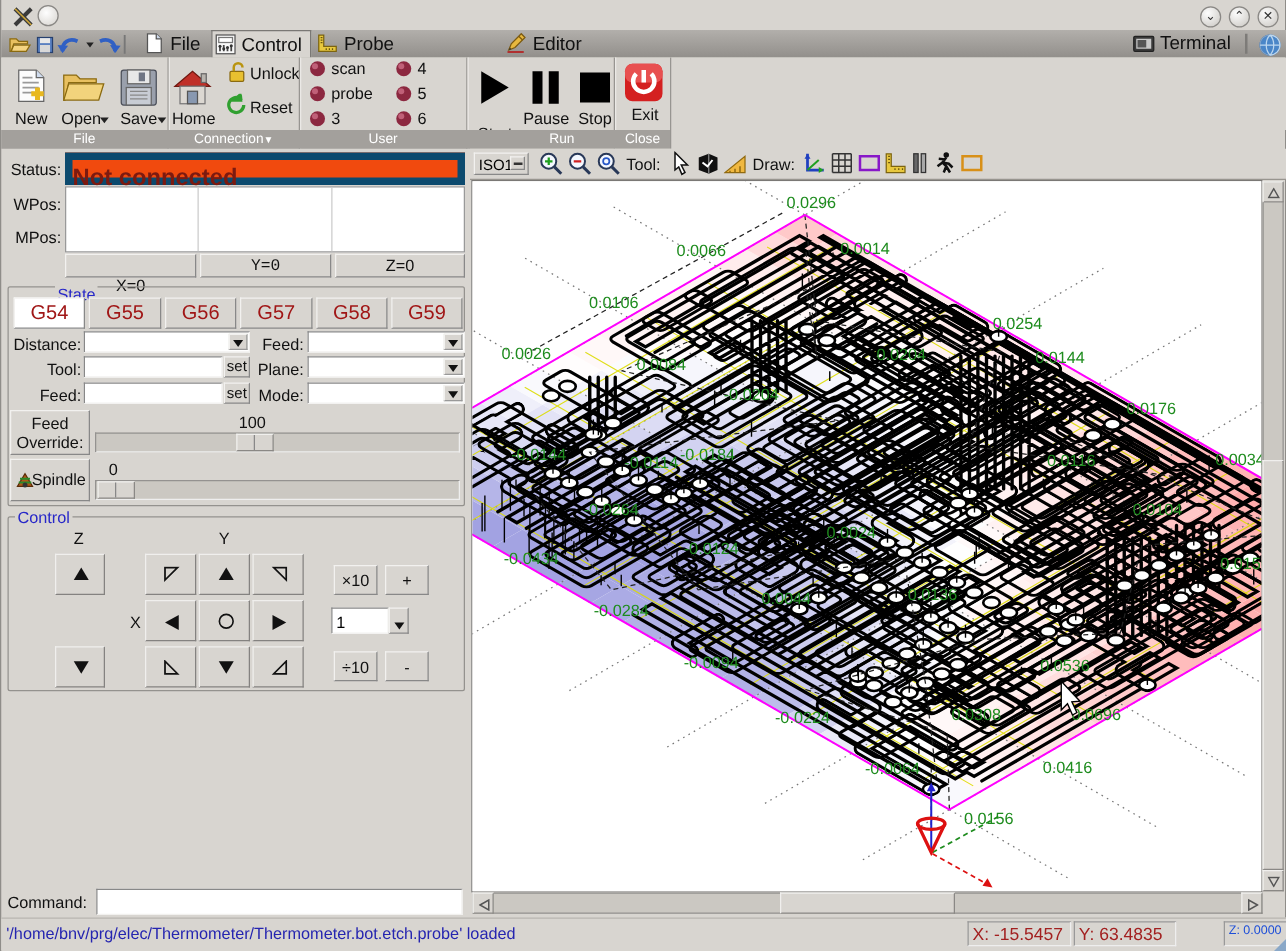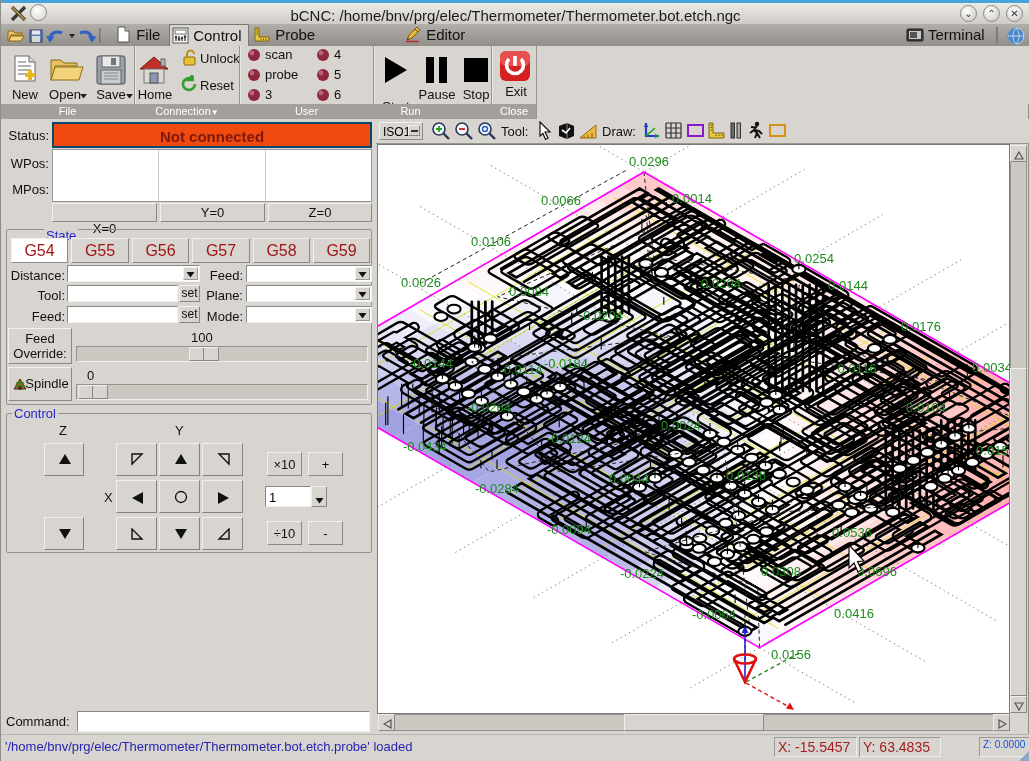--- a/index.html
+++ b/index.html
@@ -32,23 +32,20 @@
 .gtitle{font-size:13px;color:#2727c8;background:#d8d5d0;padding:0 2px;}
 .trough{background:#cbc8c2;border:1px solid #949290;border-bottom-color:#eee;border-right-color:#eee;}
 .thumb{background:#d8d5d0;border:1px solid #8a8885;border-top-color:#f0efed;border-left-color:#f0efed;}
 .jog{background:#d8d5d0;border:1px solid #848280;border-top-color:#f0efed;border-left-color:#f0efed;}
 .scroll-trough{background:#cbc8c2;border:1px solid #949290;}
 .g5x{font-size:16px;color:#a01616;text-align:center;background:#d8d5d0;border:1px solid #888;border-top-color:#f2f1ef;border-left-color:#f2f1ef;padding-top:3px;}
 </style></head>
 <body>
 <div id="win">
 
-<div id="title" class="abs">
-  <div class="txt abs">bCNC: /home/bnv/prg/elec/Thermometer/Thermometer.bot.etch.ngc</div>
-</div>
 <svg class="abs" style="left:8px;top:5px" width="20" height="18" viewBox="0 0 20 18">
       <path d="M3 2 L16 15 M16 2 L3 15" stroke="#3a3a3a" stroke-width="3.2"></path>
       <path d="M3 2 L16 15" stroke="#caa43a" stroke-width="1.4"></path>
     </svg>
 <div class="winbtn abs" style="left:29px;top:4px;background:radial-gradient(circle at 40% 35%,#fefefe,#d6d3ce);"> </div>
 <div class="winbtn abs" style="left:959px;">⌄</div>
 <div class="winbtn abs" style="left:982px;">⌃</div>
 <div class="winbtn abs" style="left:1005px;">✕</div>
 
 <div id="menubar" class="abs"></div>
@@ -225,33 +222,33 @@
     <div class="tsep2 abs" style="left:239px;"></div>
 <div class="tsep abs" style="left:372px;"></div>
     <div class="tsep2 abs" style="left:373px;"></div>
 <div class="tsep abs" style="left:490px;"></div>
     <div class="tsep2 abs" style="left:491px;"></div>
 <div class="tsep abs" style="left:535px;"></div>
 <div id="band" class="abs">
   <div class="bandlbl abs" style="left:0;width:133px;">File</div>
   <div class="bandlbl abs" style="left:134px;width:104px;">Connection<span style="font-size:8px;">▼</span></div>
   <div class="bandlbl abs" style="left:239px;width:133px;">User</div>
-  <div class="bandlbl abs" style="left:351px;width:117px;">Run</div>
+  <div class="bandlbl abs" style="left:390px;width:117px;">Run</div>
   <div class="bandlbl abs" style="left:491px;width:44px;">Close</div>
 </div>
 
 <div class="rlbl abs" style="left:2px;top:128px;width:46px;">Status:</div>
-<div class="abs" style="left:51px;top:122px;width:320px;height:26px;background:#f14a0e;border:2px solid #0c4a6e;color:#7c1a10;font-weight:bold;font-size:15px;text-align:center;padding-top:4px;">Not connected</div>
+<div class="abs" style="left:51px;top:122px;width:320px;height:26px;background:#f14a0e;border:6px solid #0c4a6e;color:#7c1a10;font-weight:bold;font-size:19px;text-align:left;padding-top:4px;">Not connected</div>
 <div class="rlbl abs" style="left:2px;top:156px;width:46px;">WPos:</div>
 <div class="rlbl abs" style="left:2px;top:182px;width:46px;">MPos:</div>
 <div class="abs" style="left:51px;top:149px;width:320px;height:53px;background:#fff;border:1px solid #999;"></div>
 <div class="abs" style="left:157px;top:150px;width:1px;height:51px;background:#ccc;"></div>
 <div class="abs" style="left:264px;top:150px;width:1px;height:51px;background:#ccc;"></div>
 <div class="btn abs" style="left:51px;top:203px;width:105px;height:19px;padding-top:17px;">X=0</div>
-<div class="btn abs" style="left:159px;top:203px;width:105px;height:19px;padding-top:1px;">Y=0</div>
+<div class="btn abs" style="left:159px;top:203px;width:105px;height:19px;padding-top:1px;font-family:Liberation Mono, monospace;">Y=0</div>
 <div class="btn abs" style="left:267px;top:203px;width:104px;height:19px;padding-top:1px;">Z=0</div>
 
 <div class="group abs" style="left:5px;top:229px;width:366px;height:176px;"></div>
 <div class="gtitle abs" style="left:11px;top:228px;margin-left:32px;">State</div>
 <div class="g5x abs" style="left:10px;top:238px;width:57px;height:25px;background:#fff;">G54</div>
 <div class="g5x abs" style="left:70px;top:238px;width:58px;height:25px;">G55</div>
 <div class="g5x abs" style="left:131px;top:238px;width:57px;height:25px;">G56</div>
 <div class="g5x abs" style="left:191px;top:238px;width:58px;height:25px;">G57</div>
 <div class="g5x abs" style="left:252px;top:238px;width:57px;height:25px;">G58</div>
 <div class="g5x abs" style="left:312px;top:238px;width:57px;height:25px;">G59</div>

